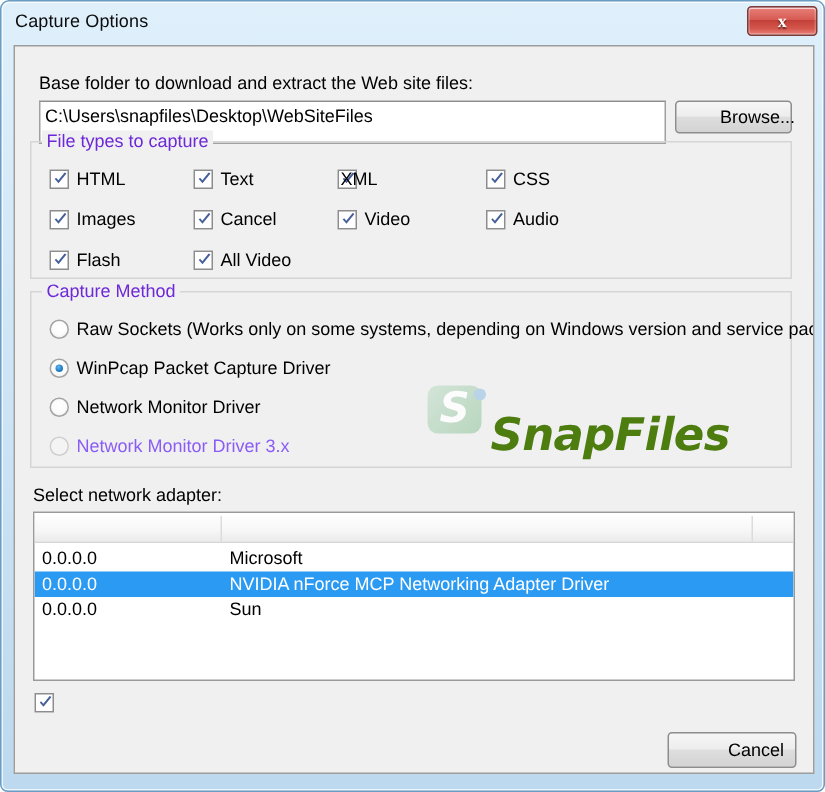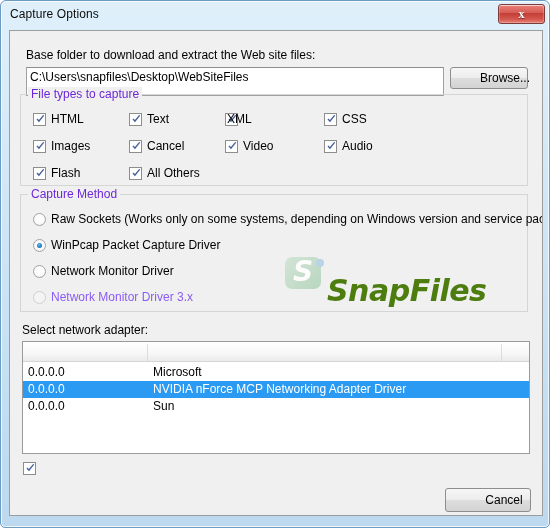--- a/index.html
+++ b/index.html
@@ -328,21 +328,21 @@
           <svg width="11" height="11" viewBox="0 0 11 11">
             <path d="M1.5 5.4 L4 8.2 L9.3 1.6 L8.1 1.0 L3.9 6.1 L2.4 4.5 Z" fill="#46609c"></path>
           </svg>
         </div>
         <div class="cb-label" style="left: 41px; top: 135px;">Flash</div>
         <div class="cb" style="left: 119px; top: 136px;">
           <svg width="11" height="11" viewBox="0 0 11 11">
             <path d="M1.5 5.4 L4 8.2 L9.3 1.6 L8.1 1.0 L3.9 6.1 L2.4 4.5 Z" fill="#46609c"></path>
           </svg>
         </div>
-        <div class="cb-label" style="left: 137px; top: 135px;">All Others</div>
+        <div class="cb-label" style="left: 137px; top: 135px;">All Video</div>
       </div>
 
     <div class="group" style="left:10px; top:163px; width:508px; height:118px;"></div>
     <div class="group-title" style="left:18px; top:156px;">Capture Method</div>
 
     <div id="capture-method-host">
         <div class="rb" style="left: 23px; top: 182px;"></div>
         <div class="lbl" style="left: 41px; top: 181px;">Raw Sockets  (Works only on some systems, depending on Windows version and service pack)</div>
         <div class="rb on" style="left: 23px; top: 208px;"></div>
         <div class="lbl" style="left: 41px; top: 207px;">WinPcap Packet Capture Driver</div>

